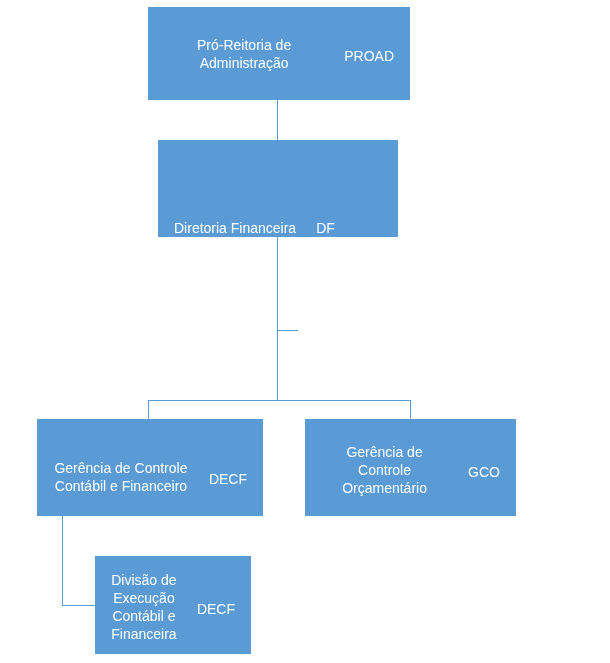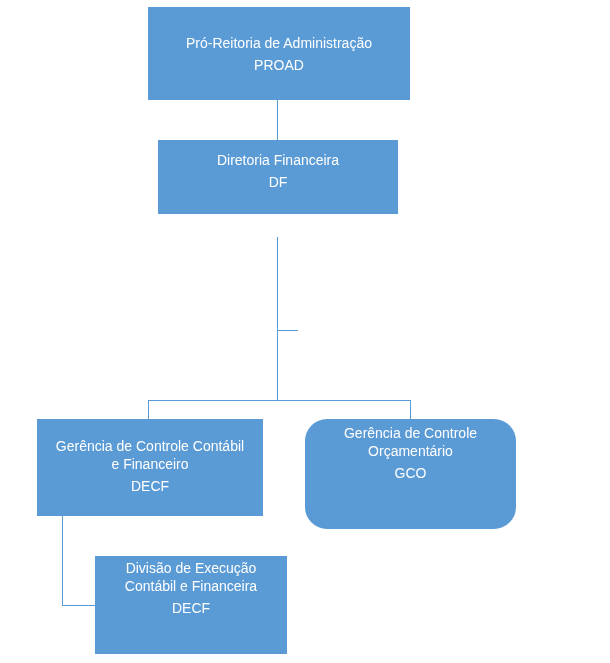--- a/index.html
+++ b/index.html
@@ -13,60 +13,60 @@
     overflow: hidden;
   }
   .box {
     position: absolute;
     background: #5B9BD5;
     color: #ffffff;
     font-size: 14px;
     line-height: 18px;
     text-align: center;
     display: flex;
-    flex-direction: column;
     align-items: center;
     padding-left: 16px;
     padding-right: 16px;
+    gap: 20px;
   }
   .box.v-center { justify-content: center; }
   .box.v-top { justify-content: flex-start; }
   .box .abbr { margin-top: 4px; }
   .line {
     position: absolute;
     background: #5B9BD5;
   }
 </style>
 </head>
 <body>
 
 <div class="canvas">
 
   <div class="box v-center" style="left:148px; top:7px; width:262px; height:93px;">
     <div class="title">Pró-Reitoria de Administração</div>
     <div class="abbr">PROAD</div>
   </div>
 
-  <div class="box v-top" style="left:158px; top:140px; width:240px; height:74px; padding-top:11px;">
+  <div class="box v-top" style="left:158px; top:140px; width:240px; height:97px; padding-top:11px;align-items:flex-end;">
     <div class="title">Diretoria Financeira</div>
     <div class="abbr">DF</div>
   </div>
 
 
   <div class="box v-top" style="left:37px; top:419px; width:226px; height:97px; padding-top:18px;">
     <div class="title">Gerência de Controle Contábil e Financeiro</div>
     <div class="abbr">DECF</div>
   </div>
 
-  <div class="box v-top" style="left:305px; top:419px; width:211px; height:110px; padding-top:5px;border-radius:22px;">
+  <div class="box v-top" style="left:305px; top:419px; width:211px; height:97px; padding-top:5px;">
     <div class="title">Gerência de Controle Orçamentário</div>
     <div class="abbr">GCO</div>
   </div>
 
-  <div class="box v-top" style="left:95px; top:556px; width:192px; height:98px; padding-top:3px;">
+  <div class="box v-top" style="left:95px; top:556px; width:156px; height:98px; padding-top:3px;">
     <div class="title">Divisão de Execução Contábil e Financeira</div>
     <div class="abbr">DECF</div>
   </div>
 
   <div class="line" style="left:277px; top:100px; width:1px; height:40px;"></div>
 
   <div class="line" style="left:277px; top:237px; width:1px; height:164px;"></div>
 
   <div class="line" style="left:278px; top:330px; width:20px; height:1px;"></div>
 

